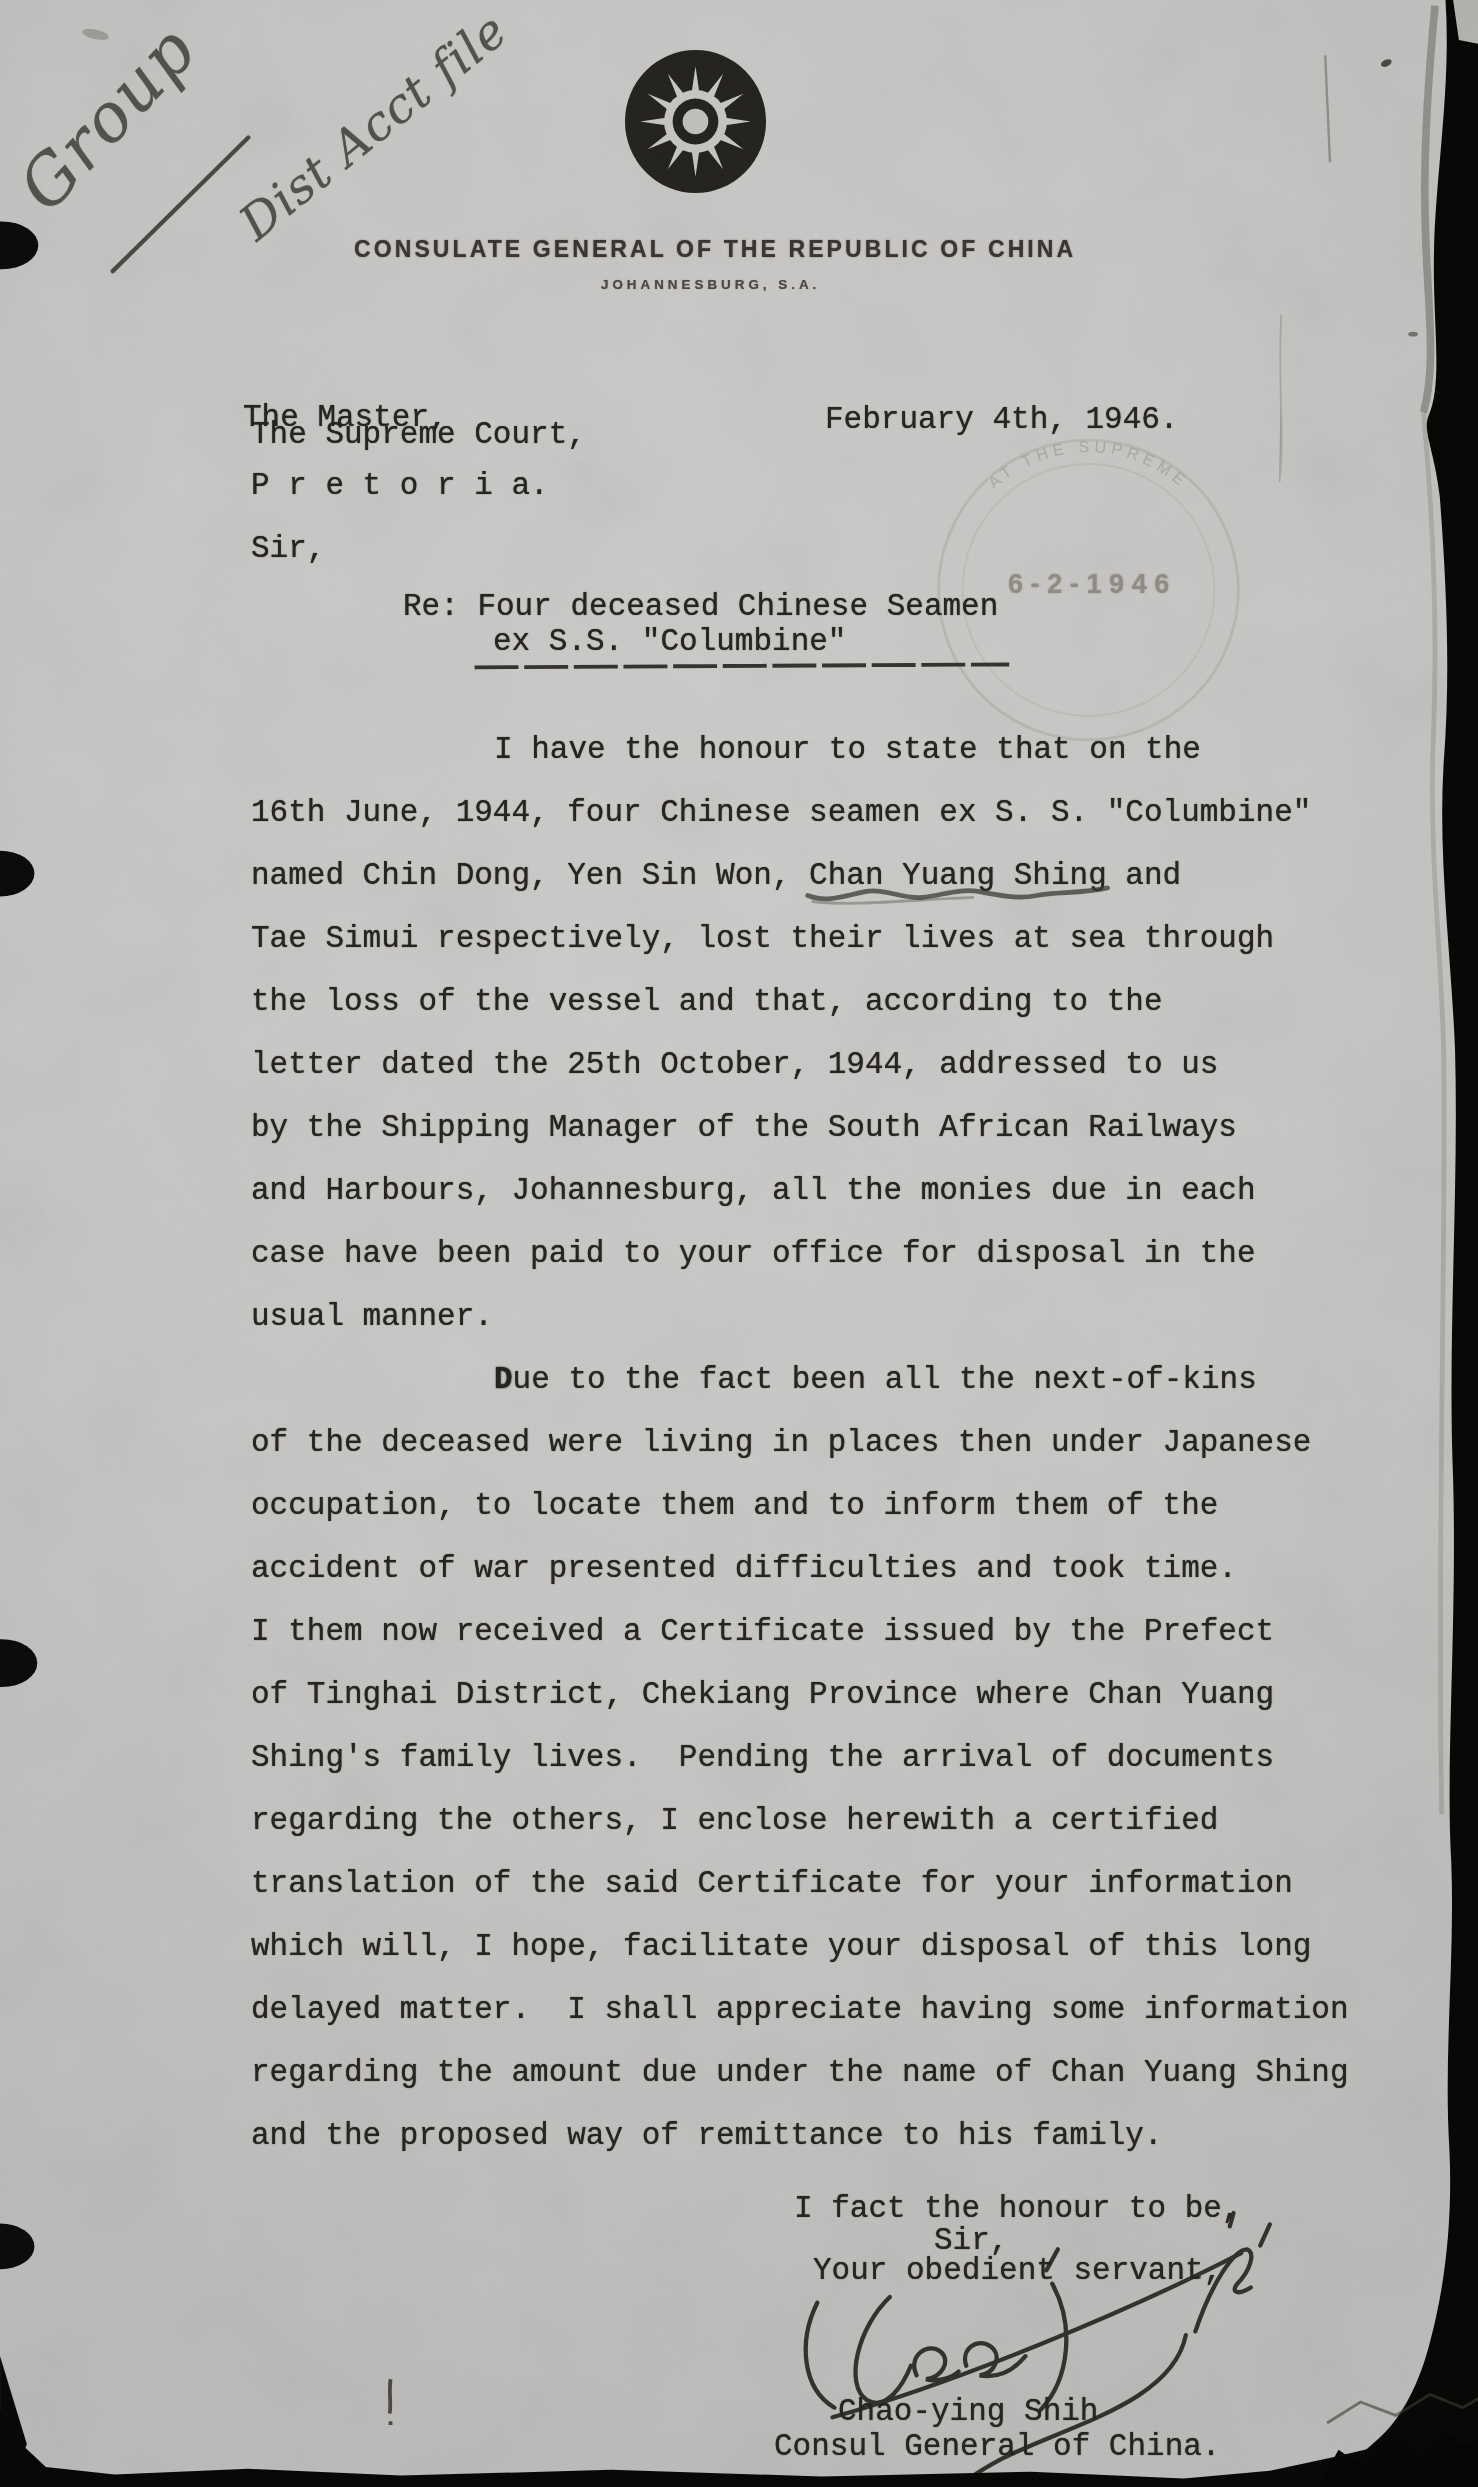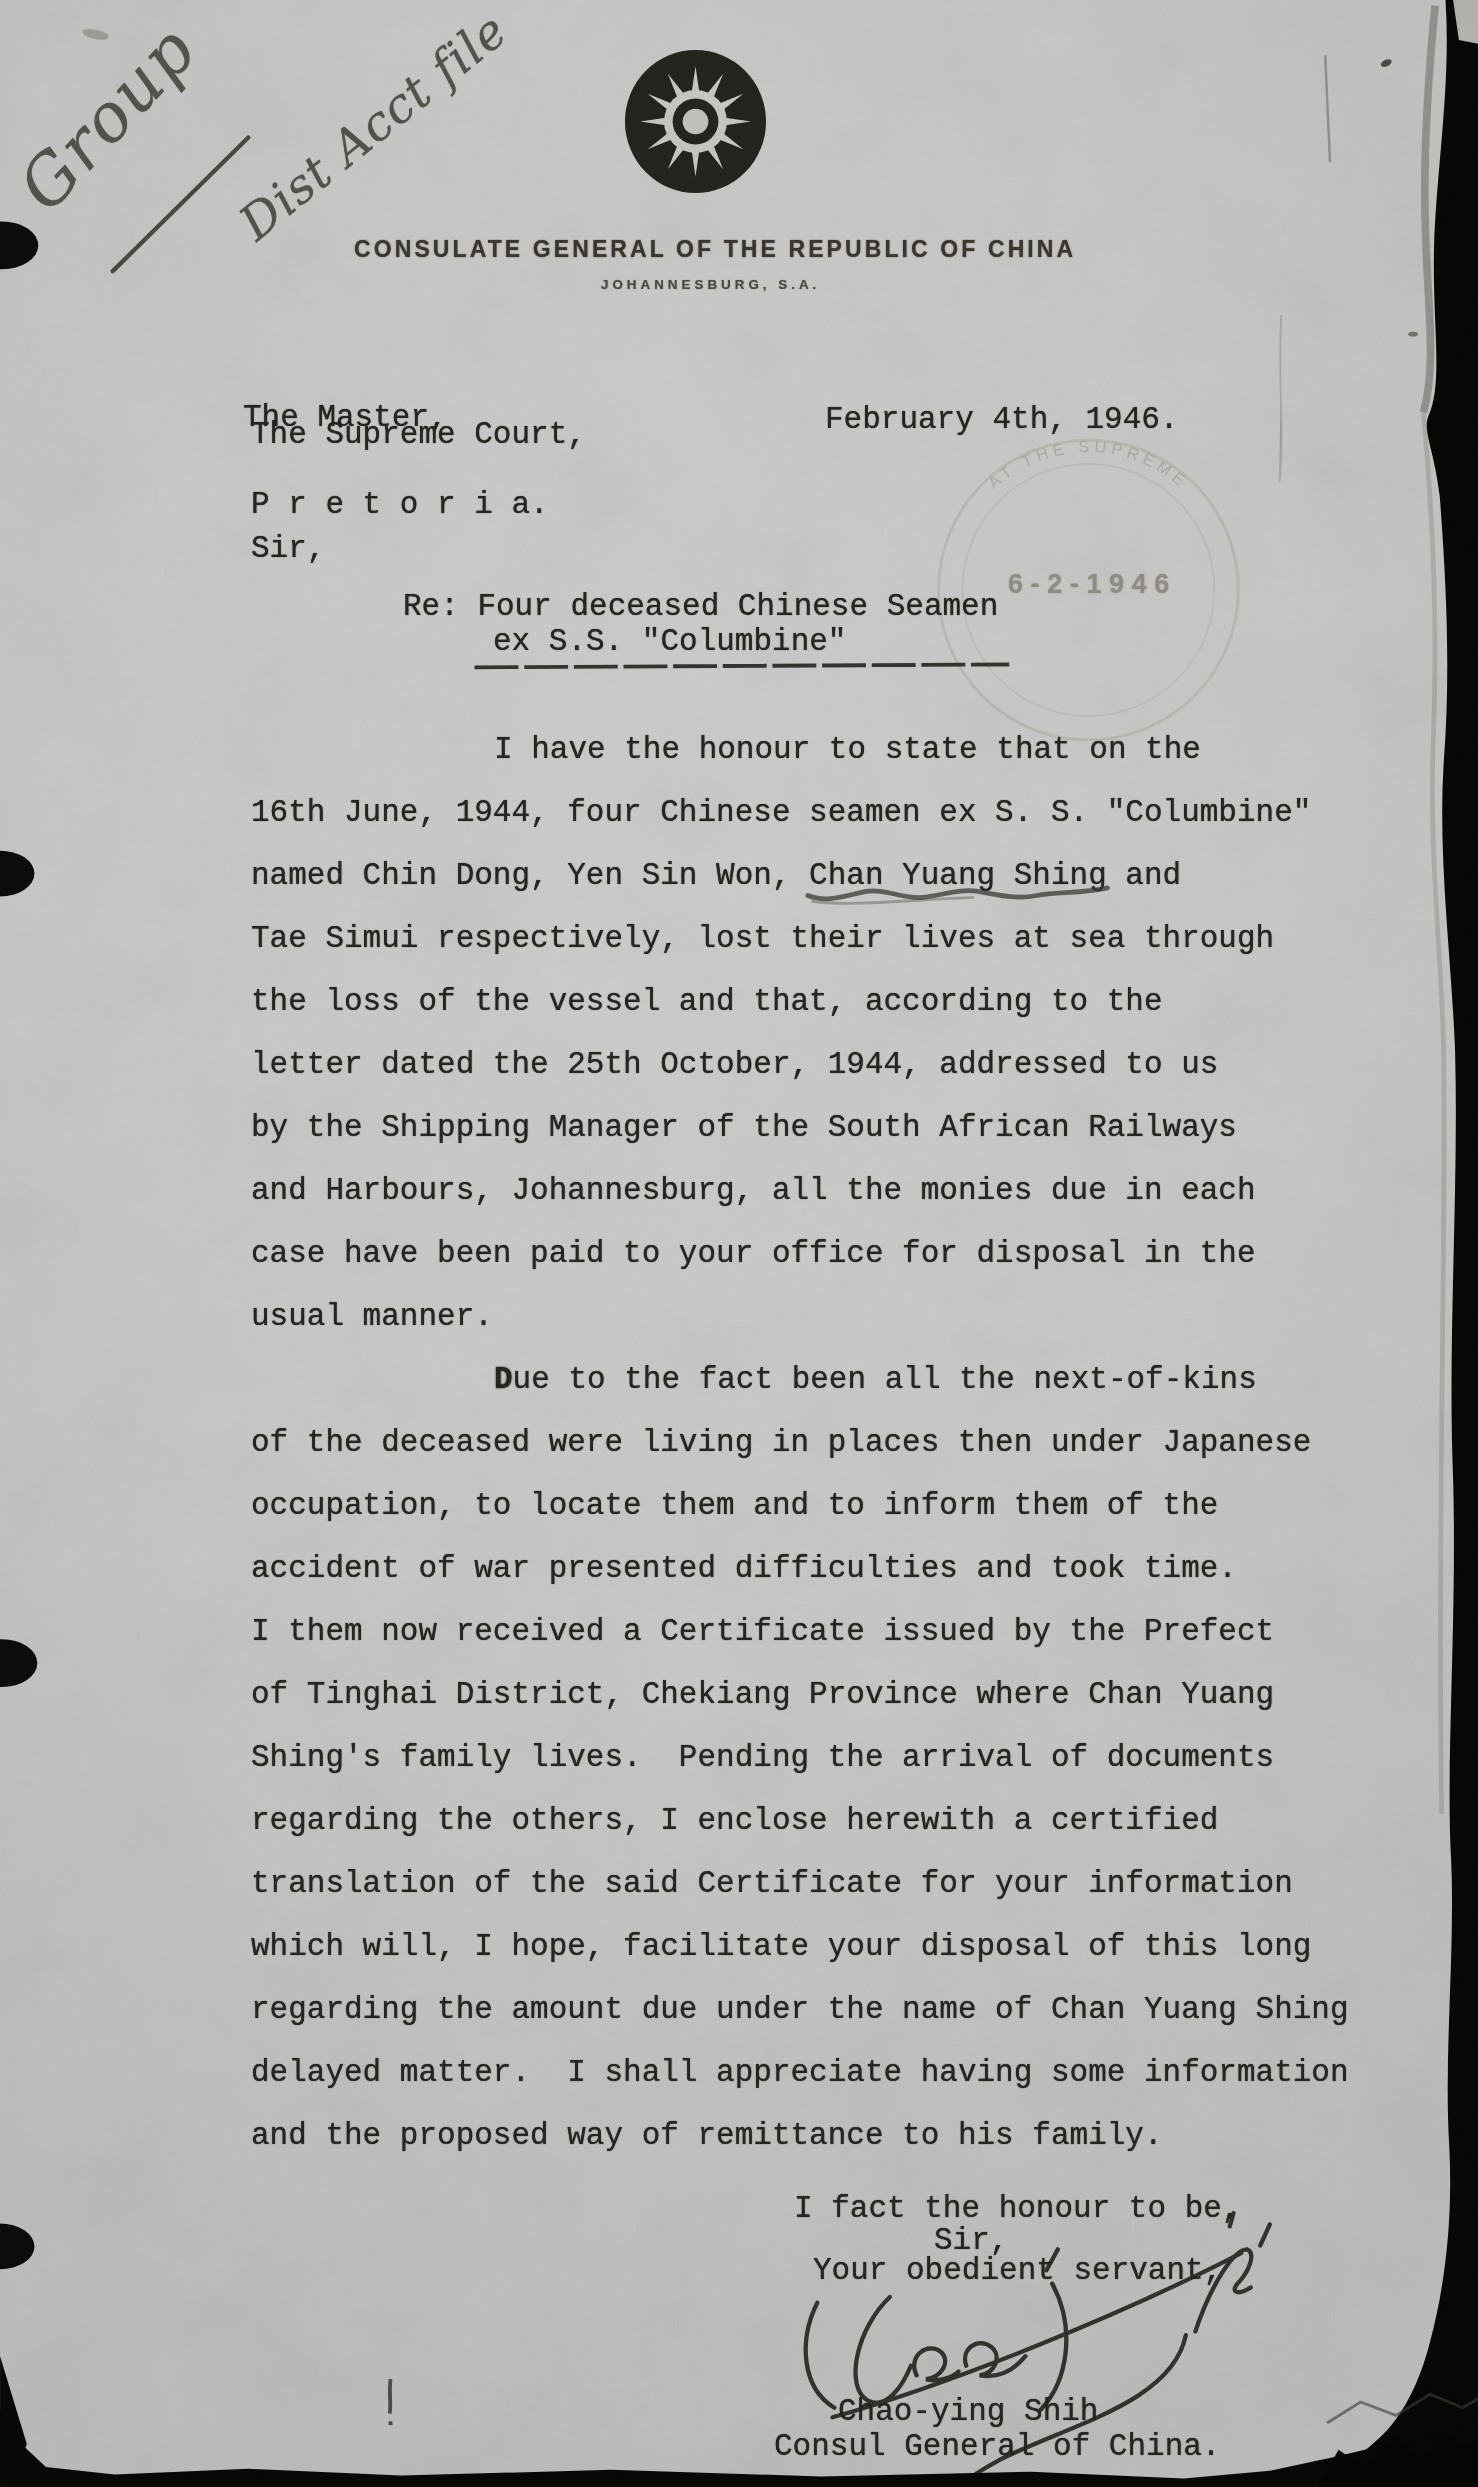--- a/index.html
+++ b/index.html
@@ -97,21 +97,21 @@
       <circle cx="0" cy="0" r="24" fill="#17150f"></circle>
       <circle cx="0" cy="0" r="13.5" fill="#c3c2be"></circle>
     </g>
   </svg>
 
   <div class="org-name">CONSULATE GENERAL OF THE REPUBLIC OF CHINA</div>
   <div class="org-loc">JOHANNESBURG, S.A.</div>
 
   <div class="mono" style="left:243px; top:401px;">The Master,</div>
   <div class="mono" style="left:251px; top:418px;">The Supreme Court,</div>
-  <div class="mono" style="left:251px; top:469px;margin-top:19px;">P r e t o r i a.</div>
+  <div class="mono" style="left:251px; top:469px;">P r e t o r i a.</div>
 
   <div class="mono" style="left:825px; top:403px;">February 4th, 1946.</div>
 
   <div class="mono" style="left:251px; top:532px;">Sir,</div>
 
   <div class="stamp-date">6-2-1946</div>
 
   <div class="mono" style="left:403px; top:590px;">Re: Four deceased Chinese Seamen</div>
   <div class="mono" style="left:493px; top:625px;">ex S.S. "Columbine"</div>
 
@@ -129,22 +129,22 @@
     <div class="bl indent bold-first">Due to the fact been all the next-of-kins</div>
     <div class="bl">of the deceased were living in places then under Japanese</div>
     <div class="bl">occupation, to locate them and to inform them of the</div>
     <div class="bl">accident of war presented difficulties and took time.</div>
     <div class="bl">I them now received a Certificate issued by the Prefect</div>
     <div class="bl">of Tinghai District, Chekiang Province where Chan Yuang</div>
     <div class="bl">Shing's family lives.  Pending the arrival of documents</div>
     <div class="bl">regarding the others, I enclose herewith a certified</div>
     <div class="bl">translation of the said Certificate for your information</div>
     <div class="bl">which will, I hope, facilitate your disposal of this long</div>
+    <div class="bl">delayed matter.  I shall appreciate having some information</div>
     <div class="bl">regarding the amount due under the name of Chan Yuang Shing</div>
-    <div class="bl">delayed matter.  I shall appreciate having some information</div>
     <div class="bl">and the proposed way of remittance to his family.</div>
   </div>
 
   <div class="mono" style="left:794px; top:2192px;">I fact the honour to be,</div>
   <div class="mono" style="left:934px; top:2224px;">Sir,</div>
   <div class="mono" style="left:813px; top:2254px;">Your obedient servant,</div>
 
   <span class="transcript" style="left:859px; top:2330px;">(Leo) Shih</span>
 
   <div class="mono" style="left:838px; top:2395px;">Chao-ying Shih</div>

